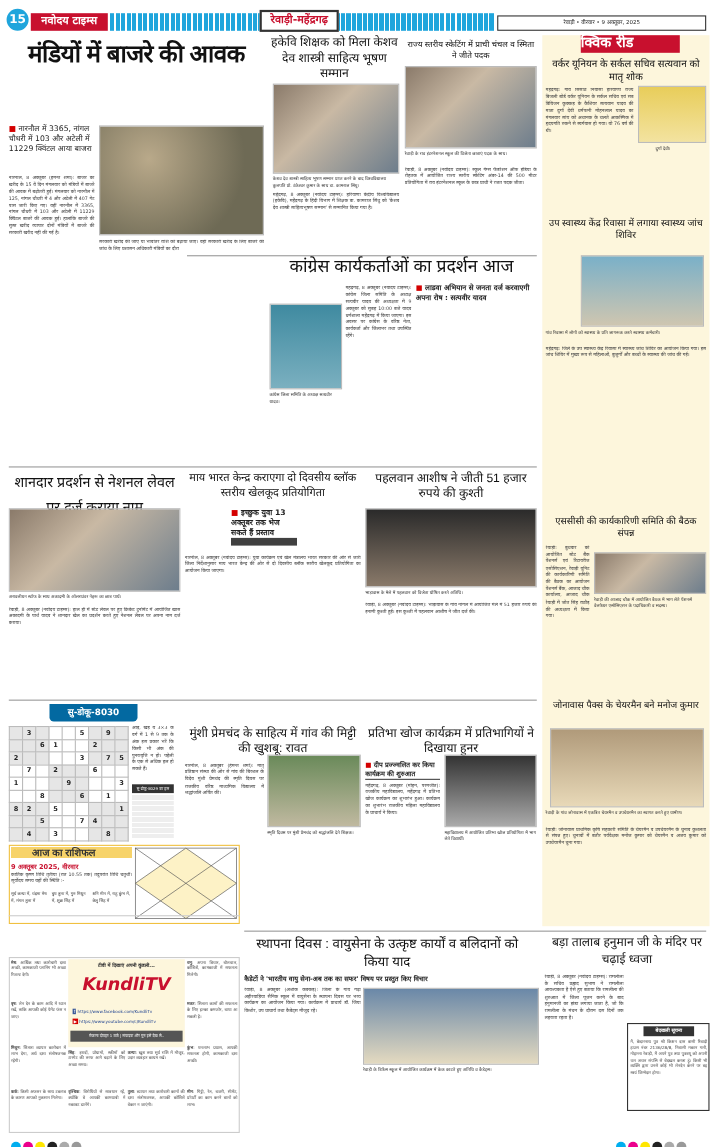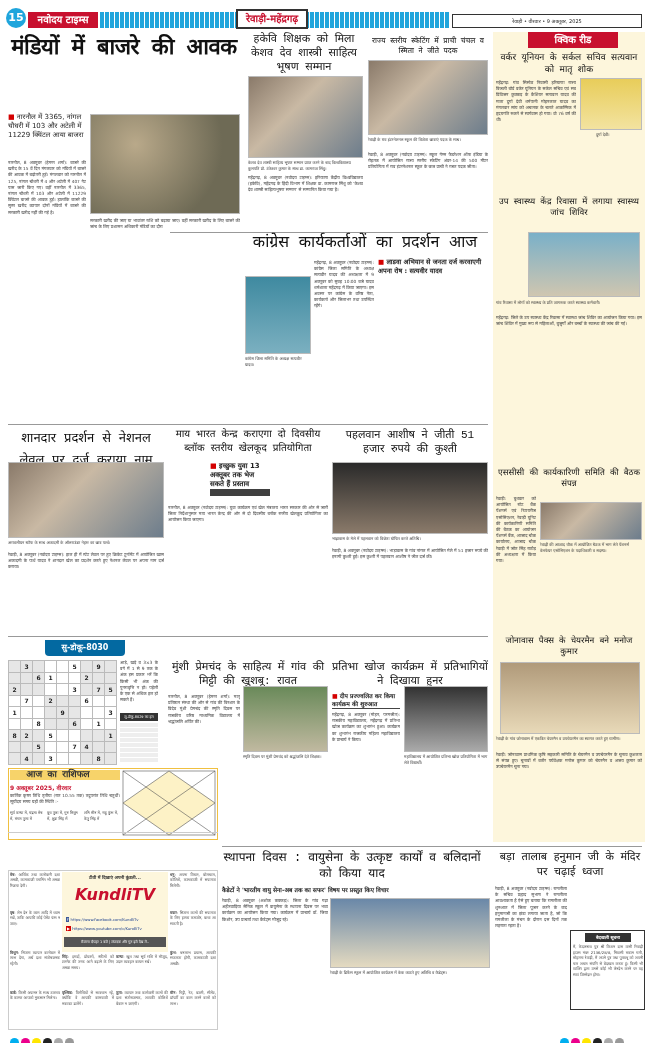--- a/index.html
+++ b/index.html
@@ -1,19 +1,19 @@
 <!DOCTYPE html>
 <html><head>
 <meta charset="utf-8">
 <style>
 *{box-sizing:border-box;margin:0;padding:0}
 body{width:650px;height:1043px;background:#fff;font-family:"DejaVu Sans",sans-serif;color:#222;position:relative;overflow:hidden}
 .abs{position:absolute}
 .txt{font-size:4.3px;line-height:6.2px;color:#444;text-align:justify;overflow:hidden}
-.hl{font-family:Liberation Mono, monospace;color:#111;text-align:center;line-height:1.15}
+.hl{font-family:Liberation Sans, sans-serif;color:#111;text-align:center;line-height:1.15}
 .photo{background:linear-gradient(135deg,#8a7a6a,#c9b9a4 40%,#6d7d8c);border:1px solid #bbb}
 .cap{font-size:4px;line-height:5.5px;color:#333}
 .rule{background:#999}
 .bul{color:#d40000}
 
 #mast{left:0;top:0;width:650px;height:30px}
 .stripes{position:absolute;left:100px;top:12px;width:350px;height:16px;background:repeating-linear-gradient(90deg,#1fa5dc 0 4px,#fff 4px 5px)}
 .brand{position:absolute;left:28px;top:12px;width:70px;height:16px;background:#c8102e;color:#fff;font-weight:bold;font-size:10px;line-height:16px;text-align:center}
 .pgnum{position:absolute;left:6px;top:8px;width:20px;height:20px;border-radius:50%;background:#1fa5dc;color:#fff;font-weight:bold;font-size:11px;line-height:20px;text-align:center}
 .sect{position:absolute;left:236px;top:9px;width:72px;height:20px;background:#fff;border:2px solid #333;color:#c8102e;font-weight:bold;font-size:10px;line-height:16px;text-align:center}
@@ -50,21 +50,21 @@
 <div class="abs photo" style="left:248px;top:76px;width:115px;height:82px"></div>
 <div class="abs cap" style="left:248px;top:160px;width:115px">केशव देव शास्त्री साहित्य भूषण सम्मान प्राप्त करने के बाद विश्वविद्यालय कुलपति प्रो. टंकेश्वर कुमार के साथ डा. कामराज सिंधु।</div>
 <div class="abs txt" style="left:248px;top:175px;width:115px;height:55px">महेंद्रगढ़, 8 अक्तूबर (नवोदय टाइम्स): हरियाणा केंद्रीय विश्वविद्यालय (हकेवि), महेंद्रगढ़ के हिंदी विभाग में शिक्षक डा. कामराज सिंधु को 'केशव देव शास्त्री साहित्यभूषण सम्मान' से सम्मानित किया गया है।</div>
 
 <div class="abs hl" style="left:368px;top:36px;width:120px;font-size:7.5px;line-height:10px">राज्य स्तरीय स्केटिंग में प्राची चंचल व स्मिता ने जीते पदक</div>
 <div class="abs photo" style="left:368px;top:60px;width:120px;height:75px"></div>
 <div class="abs cap" style="left:368px;top:137px;width:120px">रेवाड़ी के राव इंटरनेशनल स्कूल की विजेता छात्राएं पदक के साथ।</div>
 <div class="abs txt" style="left:368px;top:152px;width:120px;height:78px">रेवाड़ी, 8 अक्तूबर (नवोदय टाइम्स): स्कूल गेम्स फैडरेशन ऑफ इंडिया के रोहतक में आयोजित राज्य स्तरीय स्केटिंग अंडर-14 की 500 मीटर प्रतियोगिता में राव इंटरनेशनल स्कूल के छात्र प्राची ने रजत पदक जीता।</div>
 
 <div class="abs yellowbox" style="left:493px;top:32px;width:152px;height:810px"></div>
-<div class="abs" style="left:528px;top:32px;width:90px;height:16px;background:#c8102e;color:#fff;font-weight:bold;font-size:10px;line-height:16px;text-align:center">क्विक रीड</div>
+<div class="abs" style="left:528px;top:32px;width:90px;height:16px;background:#c8102e;color:#fff;font-weight:bold;font-size:13px;line-height:16px;text-align:left">क्विक रीड</div>
 <div class="abs hl" style="left:496px;top:52px;width:146px;font-size:9px;line-height:12px">वर्कर यूनियन के सर्कल सचिव सत्यवान को मातृ शोक</div>
 <div class="abs txt" style="left:496px;top:80px;width:80px;height:50px">महेंद्रगढ़: गांव सिसोठ निवासी हरियाणा राज्य बिजली बोर्ड वर्कर यूनियन के सर्कल सचिव एवं सब डिविजन कुक्कड़ के कैशियर सत्यवान यादव की माता दुर्गा देवी धर्मपत्नी मोहनलाल यादव का मंगलवार सांय को अचानक के चलते आकस्मिक में हृदयगति रुकने से स्वर्गवास हो गया। वो 76 वर्ष की थी।</div>
 <div class="abs photo" style="left:580px;top:78px;width:62px;height:52px;background:linear-gradient(#e8cd5a,#f3e3a0)"></div>
 <div class="abs cap" style="left:596px;top:132px;width:46px">दुर्गा देवी।</div>
 <div class="abs txt" style="left:496px;top:142px;width:146px;height:52px"></div>
 
 <div class="abs hl" style="left:496px;top:197px;width:146px;font-size:8.5px;line-height:11px">उप स्वास्थ्य केंद्र रिवासा में लगाया स्वास्थ्य जांच शिविर</div>
 <div class="abs photo" style="left:528px;top:232px;width:112px;height:65px;background:linear-gradient(#7ab0c8,#cfc6b0)"></div>
 <div class="abs cap" style="left:496px;top:300px;width:146px">गांव रिवासा में लोगों को स्वास्थ्य के प्रति जागरूक करते स्वास्थ्य कर्मचारी।</div>
 <div class="abs txt" style="left:496px;top:315px;width:146px;height:150px">महेंद्रगढ़: जिले के उप स्वास्थ्य केंद्र रिवासा में स्वास्थ्य जांच शिविर का आयोजन किया गया। इस जांच शिविर में मुख्य रूप से महिलाओं, बुजुर्गों और बच्चों के स्वास्थ्य की जांच की गई।</div>

